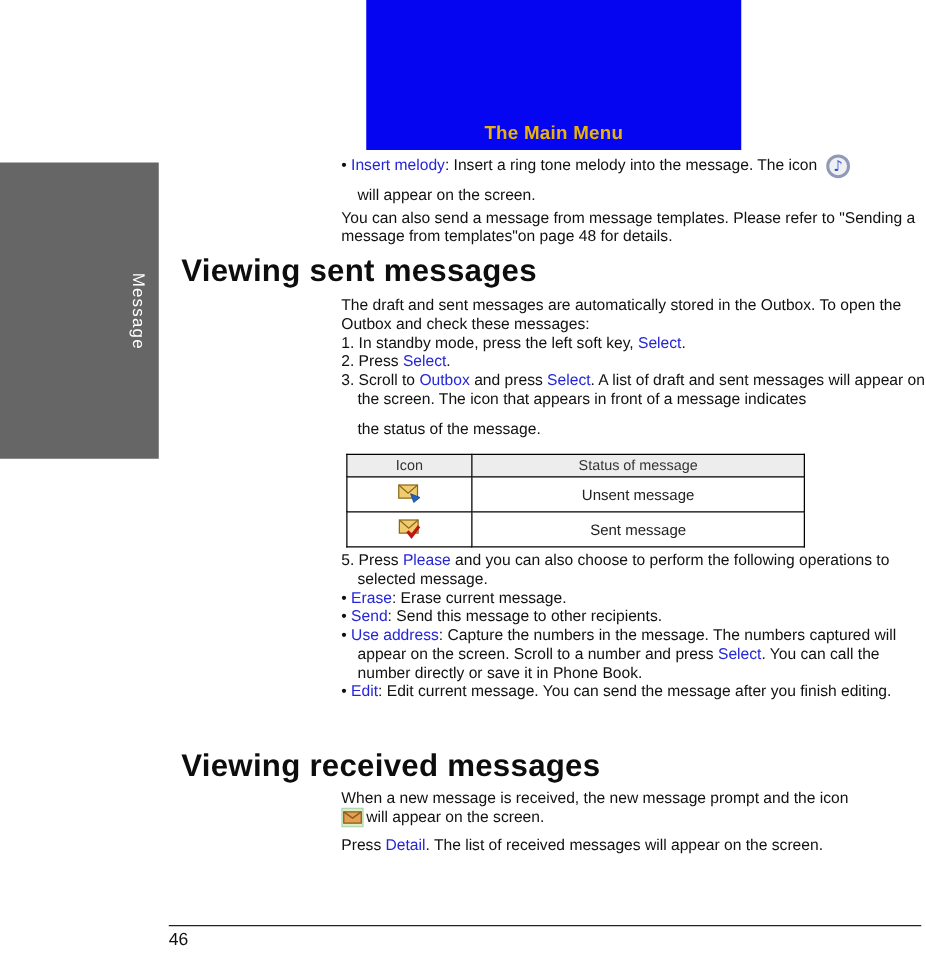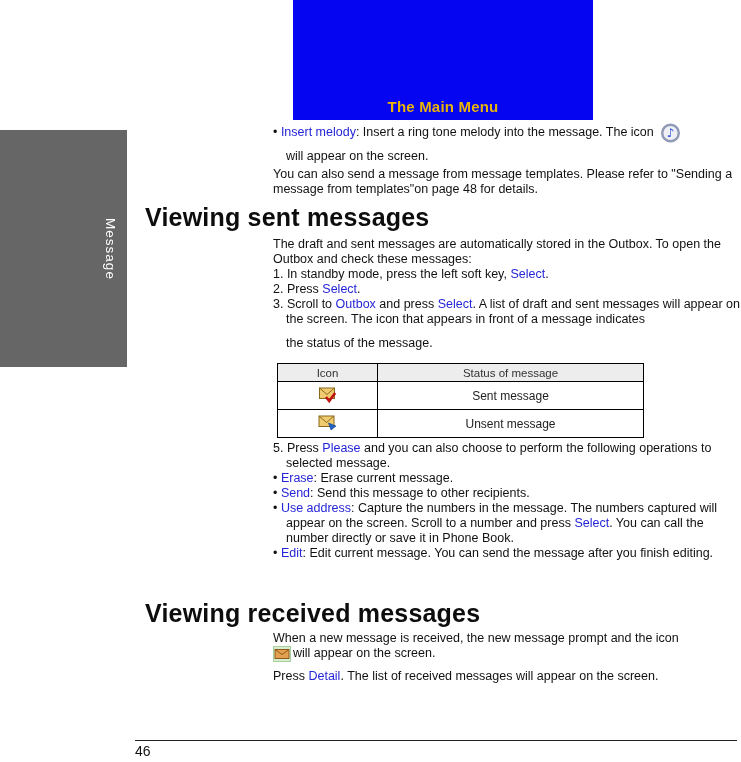--- a/index.html
+++ b/index.html
@@ -79,33 +79,33 @@
   </div>
 
   <table class="msg-table">
     <tbody>
         <tr>
       <th class="col-icon">Icon</th>
       <th>Status of message</th>
     </tr>
     <tr>
       <td><svg width="20" height="17" viewBox="0 0 20 17">
+              <rect x="1" y="2" width="15" height="10.5" fill="#f0cb70" stroke="#8a6a1a" stroke-width="1"></rect>
+              <path d="M1 2 L8.5 8.5 L16 2" fill="none" stroke="#8a6a1a" stroke-width="1"></path>
+              <path d="M10.5 9 L18 12 L13 16 Z" fill="#1f63c8" stroke="#123c80" stroke-width="0.6"></path>
+            </svg></td>
+      <td>Unsent message</td>
+    </tr>
+    <tr>
+      <td><svg width="20" height="17" viewBox="0 0 20 17">
               <rect x="1.5" y="2" width="15" height="10.5" fill="#f0cb70" stroke="#8a6a1a" stroke-width="1"></rect>
               <path d="M1.5 2 L9 8.5 L16.5 2" fill="none" stroke="#8a6a1a" stroke-width="1"></path>
               <path d="M8 11 l3.2 4 l6 -8" fill="none" stroke="#c01414" stroke-width="2.6"></path>
             </svg></td>
       <td>Sent message</td>
-    </tr>
-    <tr>
-      <td><svg width="20" height="17" viewBox="0 0 20 17">
-              <rect x="1" y="2" width="15" height="10.5" fill="#f0cb70" stroke="#8a6a1a" stroke-width="1"></rect>
-              <path d="M1 2 L8.5 8.5 L16 2" fill="none" stroke="#8a6a1a" stroke-width="1"></path>
-              <path d="M10.5 9 L18 12 L13 16 Z" fill="#1f63c8" stroke="#123c80" stroke-width="0.6"></path>
-            </svg></td>
-      <td>Unsent message</td>
     </tr>
   </tbody>
     </table>
 
   <div class="block" style="top:441px;">
     <p class="hang"><span>5. Press </span><a class="link">Please</a><span> and you can also choose to perform the following operations to selected message.</span></p>
     <p class="hang"><span>•</span>&nbsp;<a class="link">Erase</a><span>: </span><span>Erase current message.</span></p>
     <p class="hang"><span>•</span>&nbsp;<a class="link">Send</a><span>: </span><span>Send this message to other recipients.</span></p>
     <p class="hang"><span>•</span>&nbsp;<a class="link">Use address</a><span>: </span><span>Capture the numbers in the message. The numbers captured will appear on the screen. Scroll to a number and press </span><a class="link">Select</a><span>. You can call the number directly or save it in Phone Book.</span></p>
     <p class="hang"><span>•</span>&nbsp;<a class="link">Edit</a><span>: </span><span>Edit current message. You can send the message after you finish editing.</span></p>

